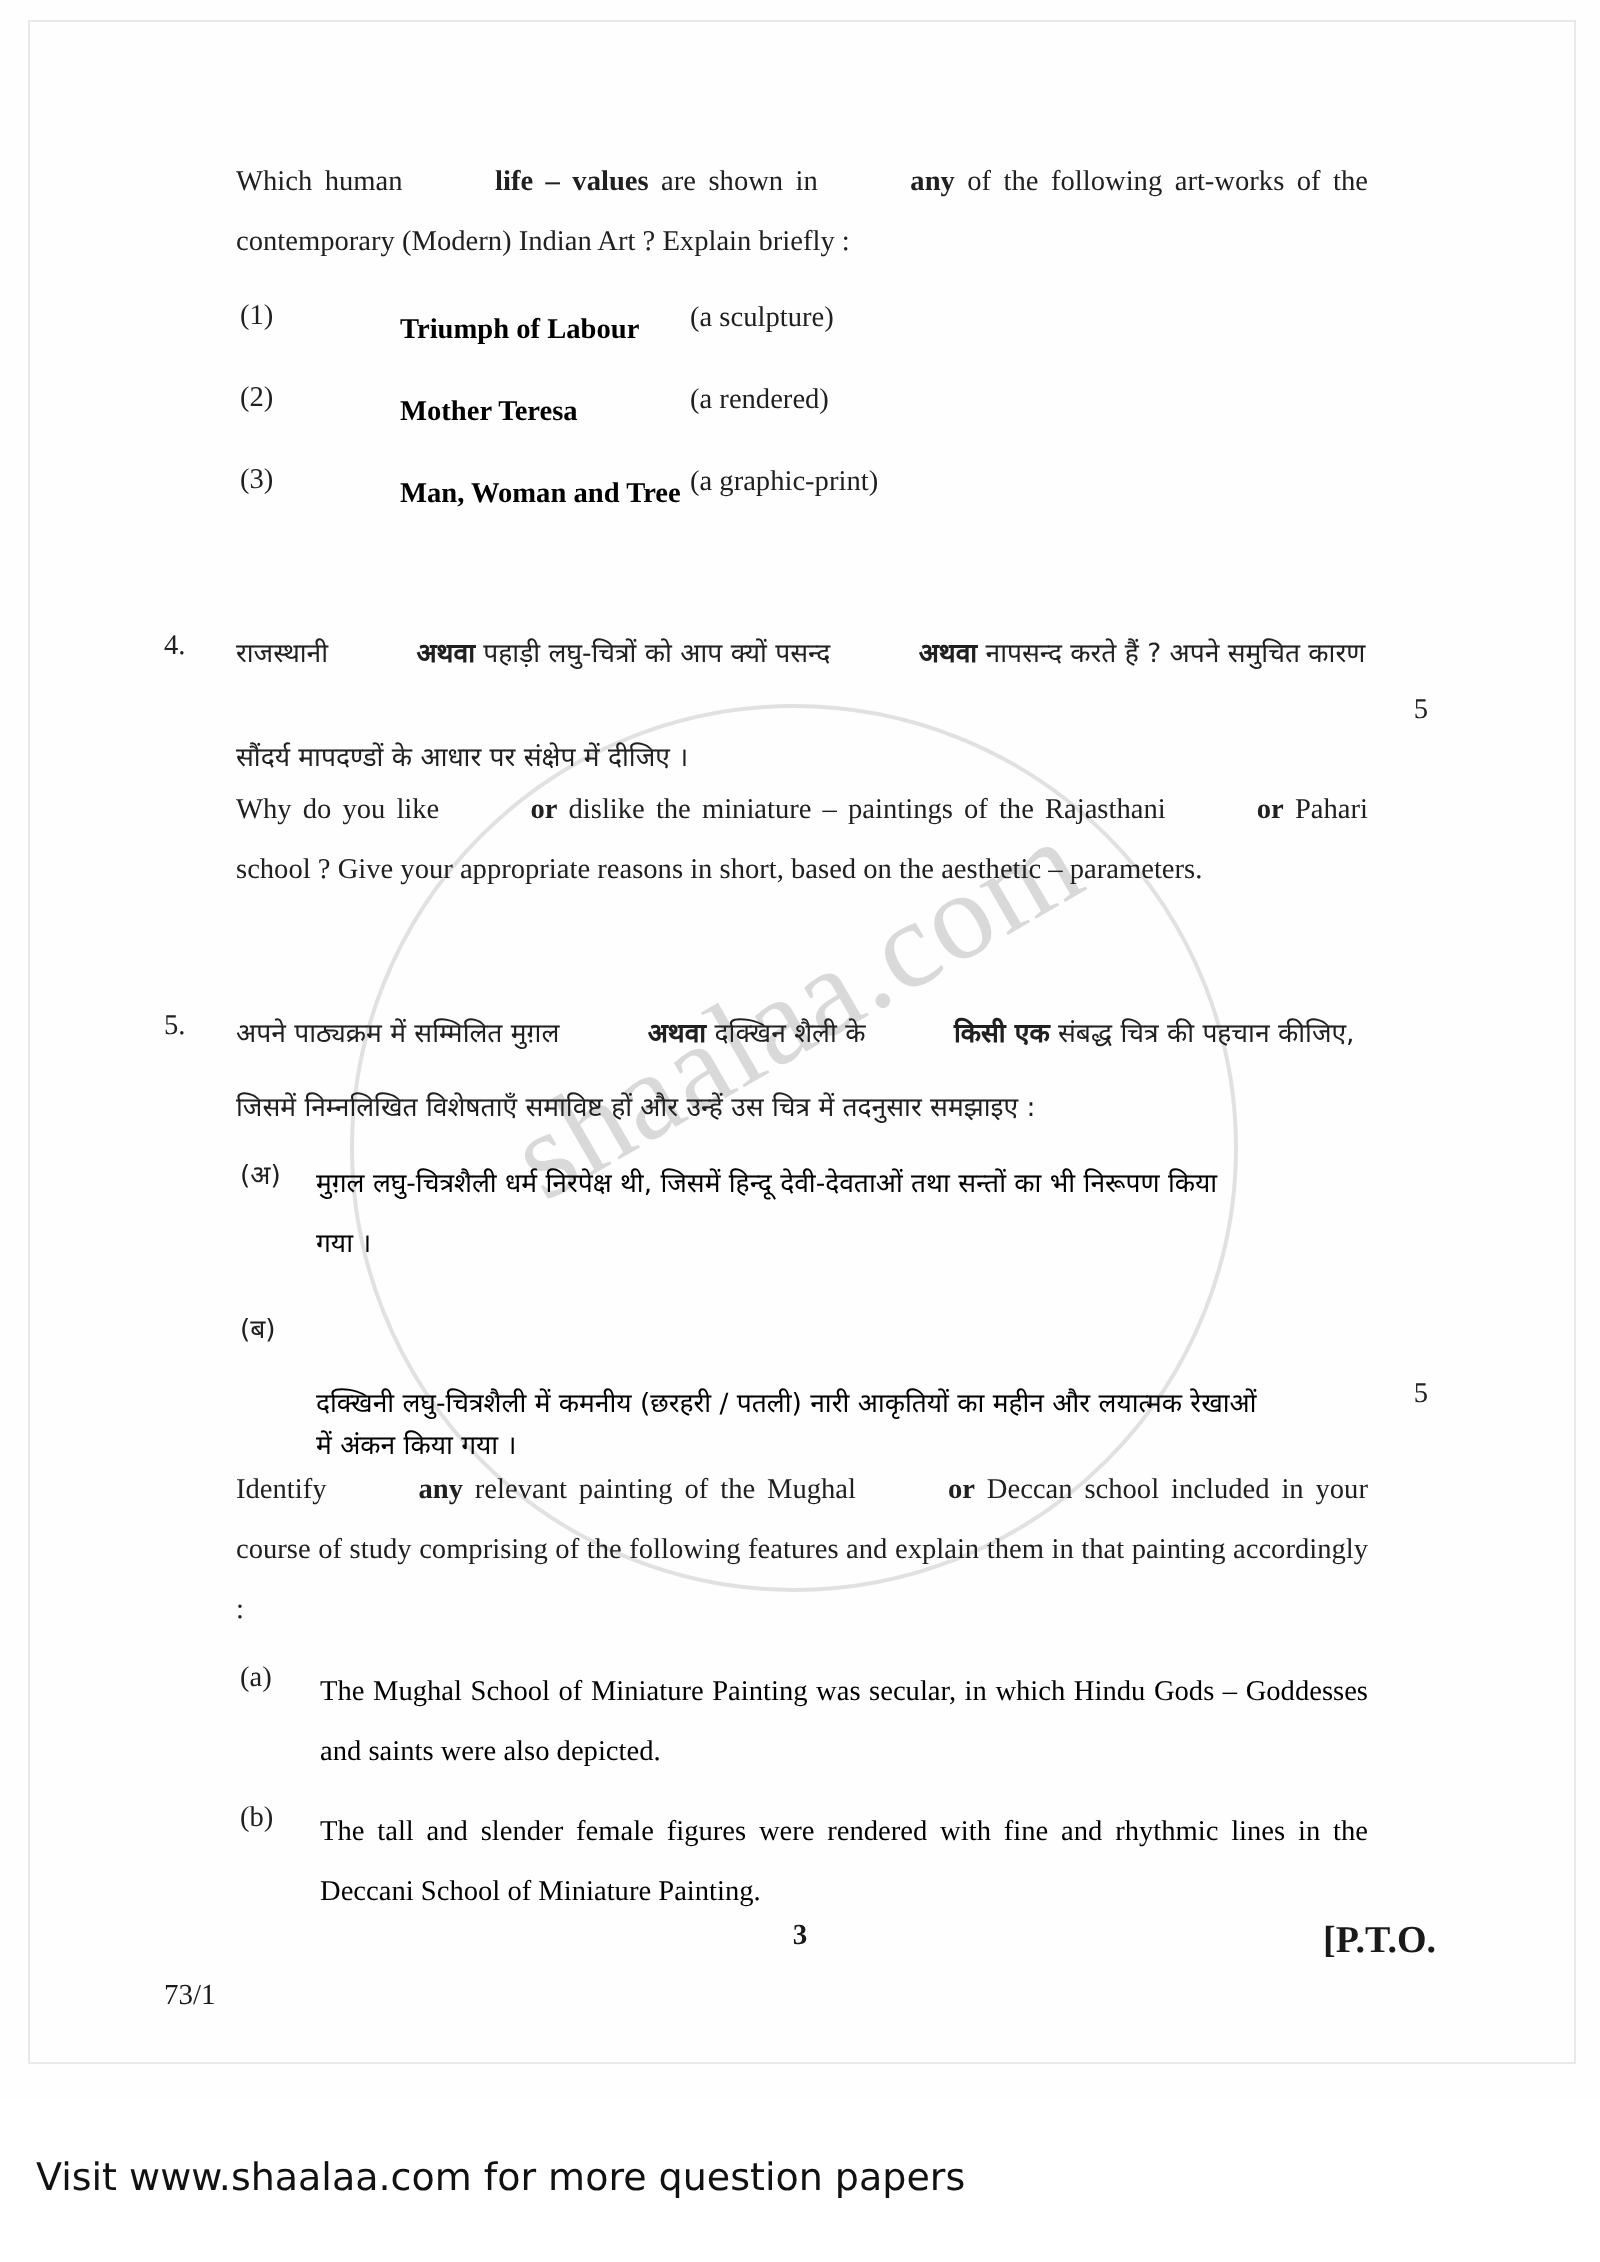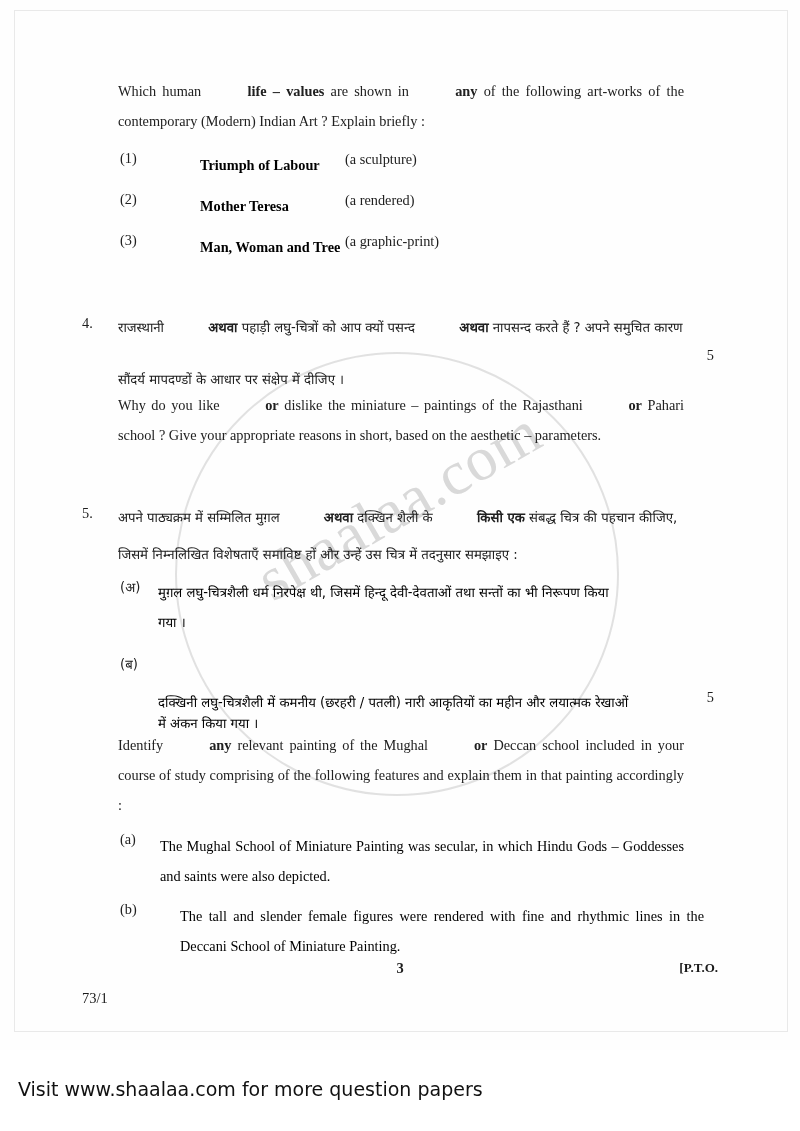--- a/index.html
+++ b/index.html
@@ -148,21 +148,21 @@
     left: 0; top: 0;
     width: 800px;
     text-align: center;
     font-size: 14.5px;
     font-weight: bold;
     font-family: "Liberation Serif", serif;
   }
   #footer-pto {
     position: absolute;
     right: 82px; top: 0;
-    font-size: 13px;
+    font-size: 19px;
     font-weight: bold;
     font-family: "Liberation Serif", serif;
   }
 
   
   #bottom-banner {
     position: absolute;
     left: 0;
     top: 1078px;
     width: 800px;
@@ -234,21 +234,21 @@
     <div class="marks" style="top:689px;">5</div>
 
     <div class="para eng justify" style="left:118px; top:730px; width:566px;">
       <span>Identify </span><b>any</b><span> relevant painting of the Mughal </span><b>or</b><span> Deccan school included in your course of study comprising of the following features and explain them in that painting accordingly :</span>
     </div>
 
     <div class="item-label eng" style="left:120px; top:831px;">(a)</div>
     <div class="item-text eng justify" style="left:160px; top:831px; width:524px;">The Mughal School of Miniature Painting was secular, in which Hindu Gods – Goddesses and saints were also depicted.</div>
 
     <div class="item-label eng" style="left:120px; top:901px;">(b)</div>
-    <div class="item-text eng justify" style="left:160px; top:901px; width:524px;margin-left:20px;">The tall and slender female figures were rendered with fine and rhythmic lines in the Deccani School of Miniature Painting.</div>
+    <div class="item-text eng justify" style="left:160px; top:901px; width:524px;">The tall and slender female figures were rendered with fine and rhythmic lines in the Deccani School of Miniature Painting.</div>
 
   </div>
 
   <div id="page-footer">
     <div id="footer-code">73/1</div>
     <div id="footer-pageno">3</div>
     <div id="footer-pto">[P.T.O.</div>
   </div>
 
 </div>

